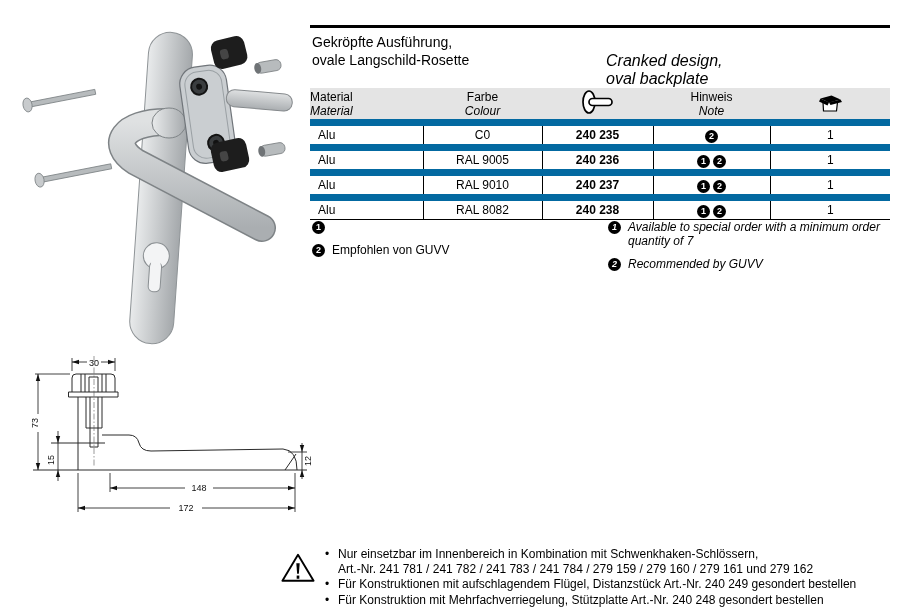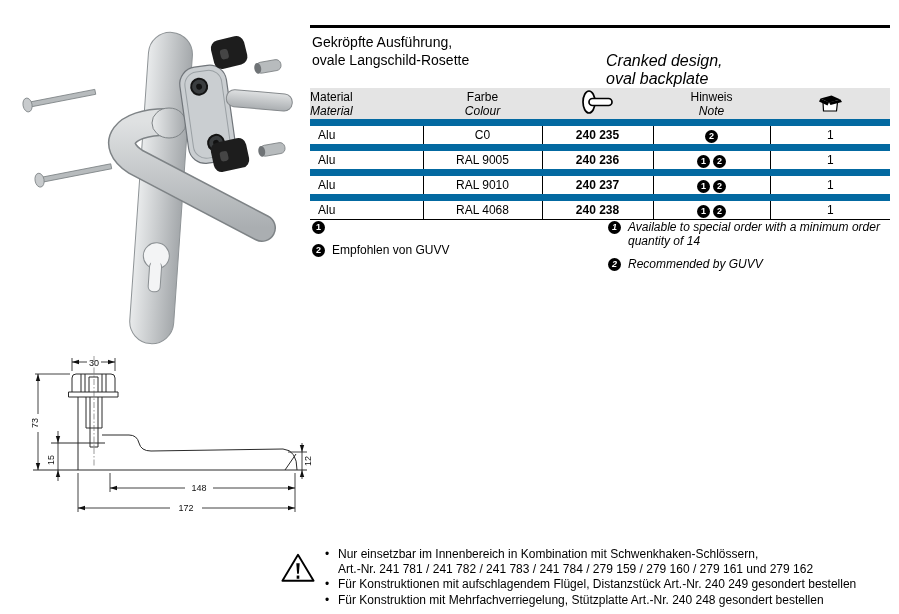--- a/index.html
+++ b/index.html
@@ -200,42 +200,42 @@
       </tr>
       <tr>
         <td class="mat">Alu</td>
         <td>RAL 9010</td>
         <td class="art">240 237</td>
         <td class="notes-cell"><span class="badge">1</span><span class="badge">2</span></td>
         <td>1</td>
       </tr>
       <tr>
         <td class="mat">Alu</td>
-        <td>RAL 4068</td>
+        <td>RAL 8082</td>
         <td class="art">240 238</td>
         <td class="notes-cell"><span class="badge">1</span><span class="badge">2</span></td>
         <td>1</td>
       </tr>
     </tbody>
   </table>
 
   <div class="footnotes">
     <div class="fn-col">
       <div class="fn">
         <span class="badge">1</span>
       </div>
       <div class="fn">
         <span class="badge">2</span>
         <div class="fn-text">Empfohlen von GUVV</div>
       </div>
     </div>
     <div class="fn-col en">
       <div class="fn">
         <span class="badge">1</span>
-        <div class="fn-text">Available to special order with a minimum order quantity of 14</div>
+        <div class="fn-text">Available to special order with a minimum order quantity of 7</div>
       </div>
       <div class="fn">
         <span class="badge">2</span>
         <div class="fn-text">Recommended by GUVV</div>
       </div>
     </div>
   </div>
 
   <svg class="drawing" width="300" height="172" viewBox="0 0 300 172">
 

